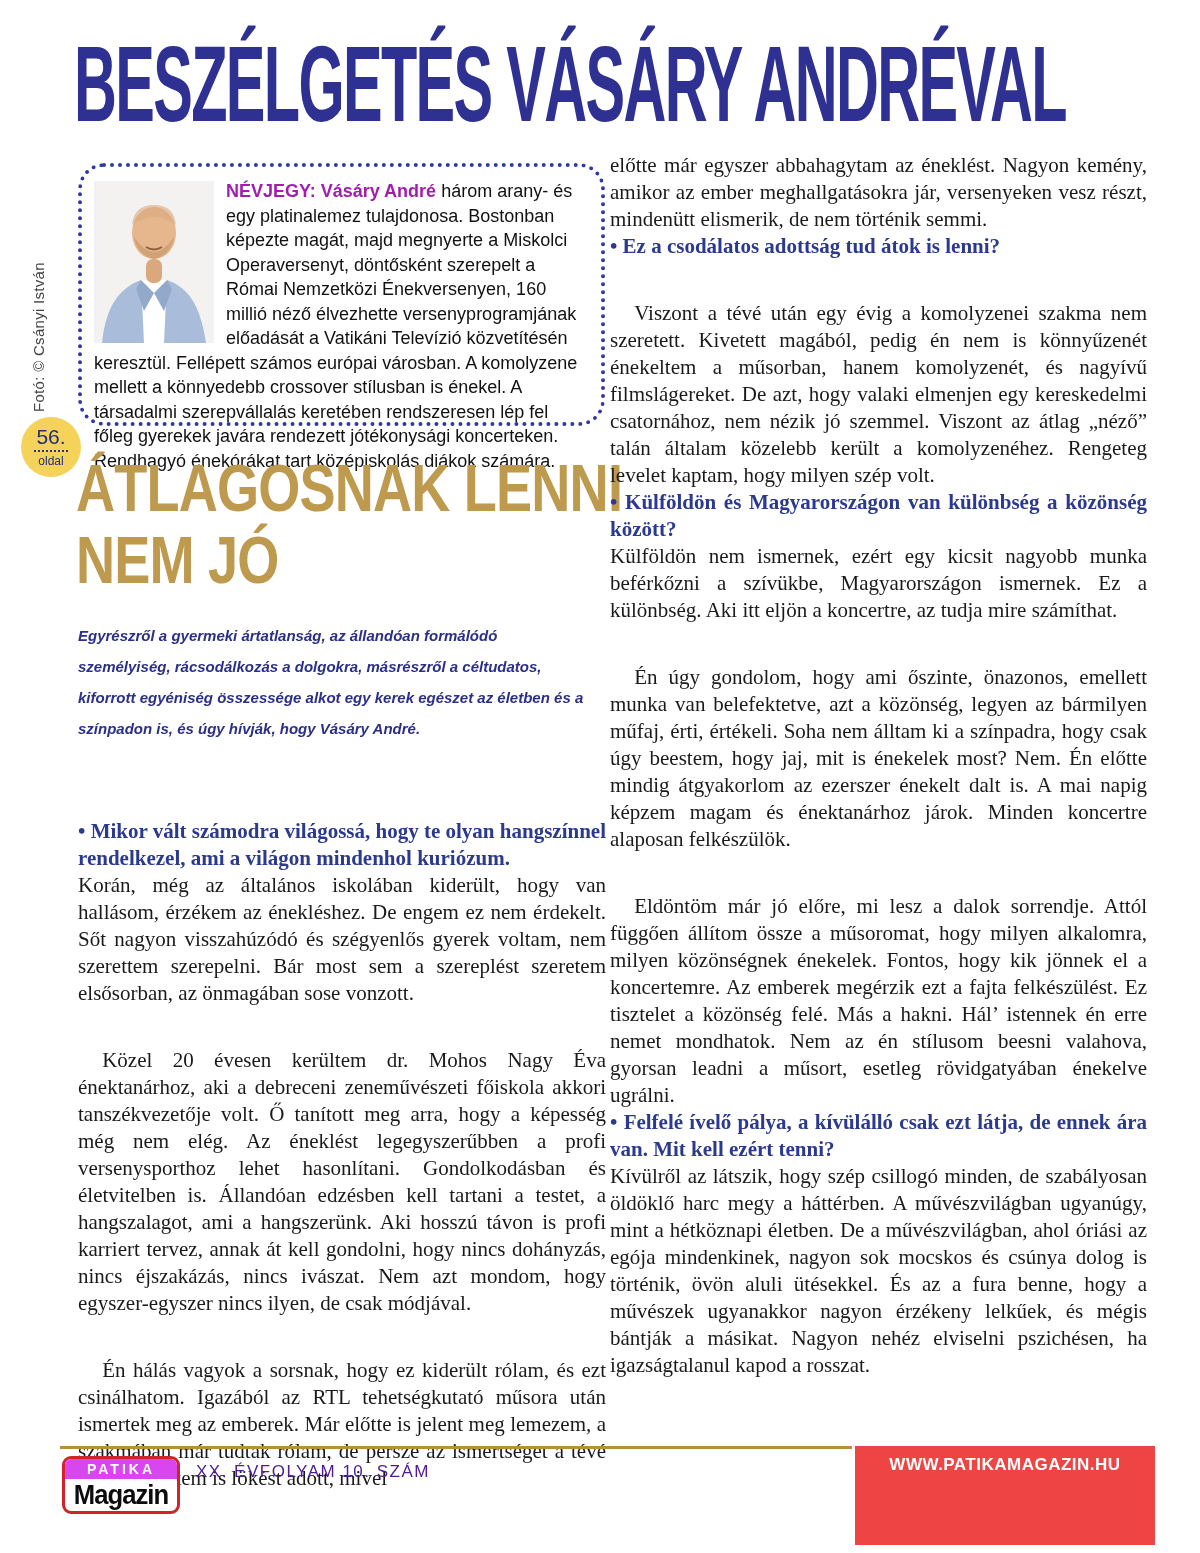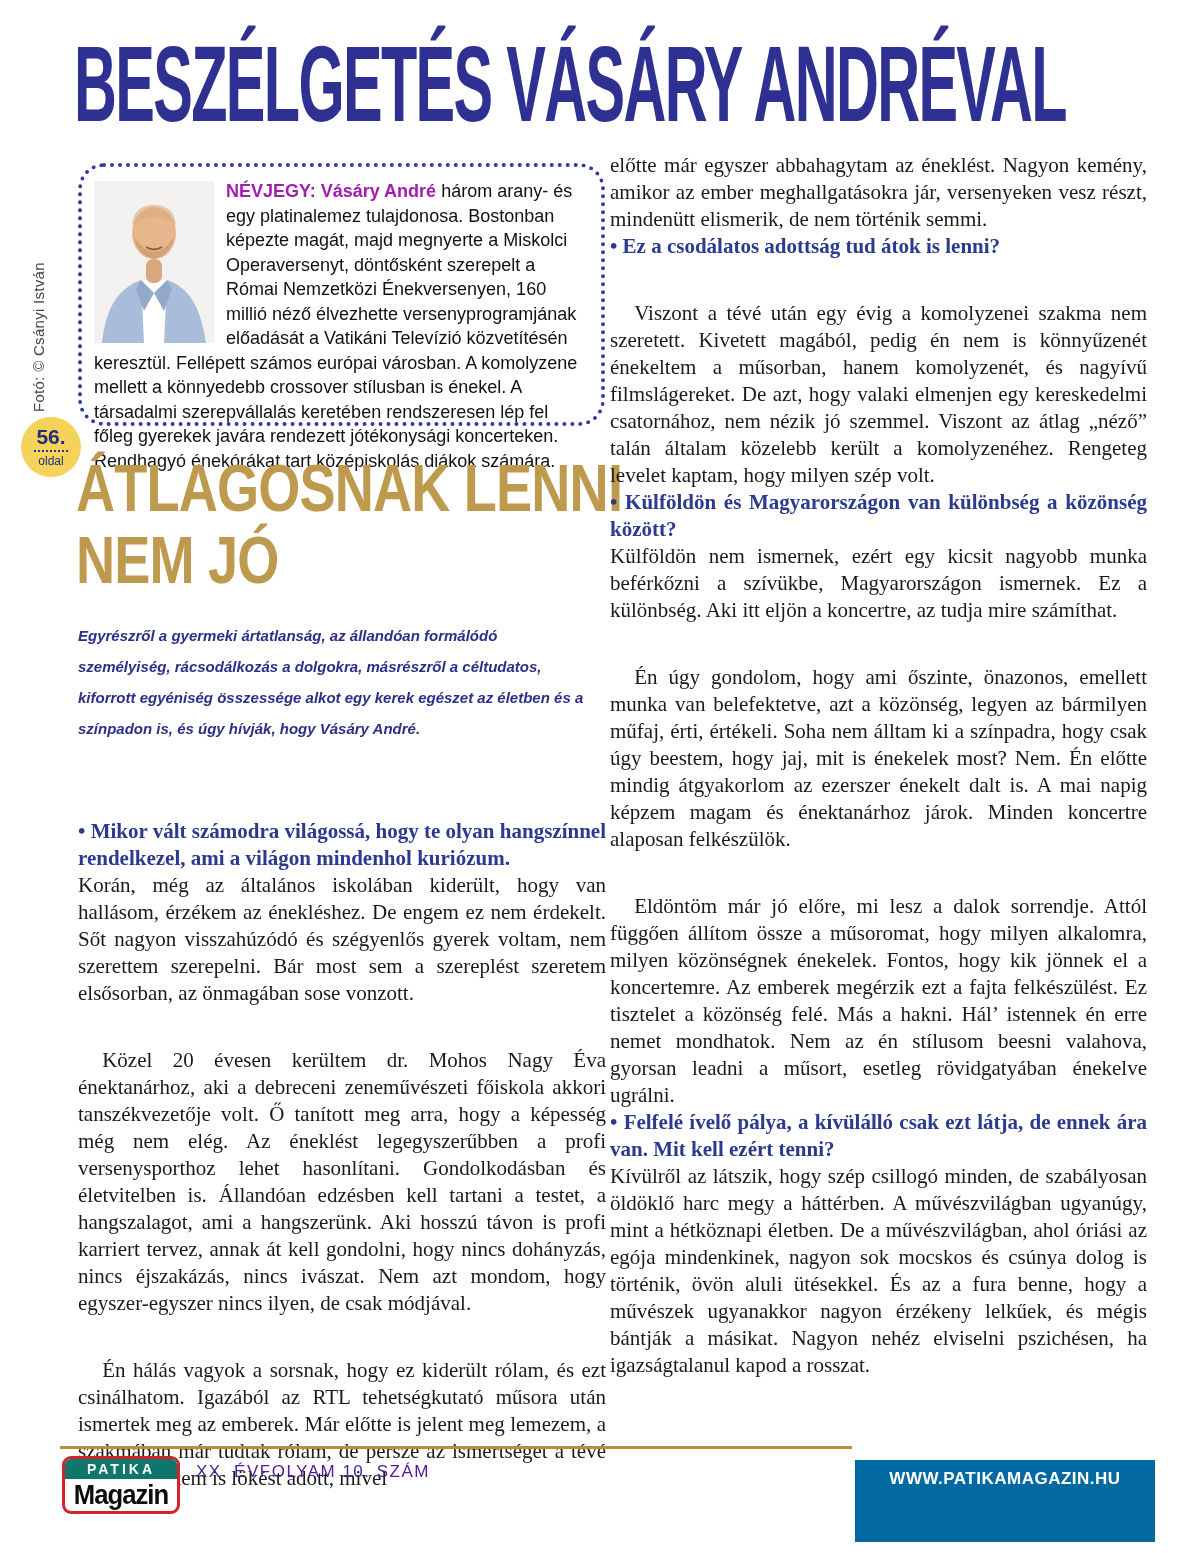--- a/index.html
+++ b/index.html
@@ -14,21 +14,21 @@
 
   
   .photo-credit{position:absolute;left:30px;top:412px;
     font-family:"Liberation Sans",sans-serif;font-size:15px;color:#444;
     transform:rotate(-90deg);transform-origin:0 0;white-space:nowrap;letter-spacing:0.3px;}
 
   
   .page-badge{position:absolute;left:21px;top:417px;width:60px;height:60px;border-radius:50%;
     background:#F5D35B;display:flex;flex-direction:column;align-items:center;justify-content:center;
     font-family:"Liberation Sans",sans-serif;color:#203078;}
-  .page-badge .num{font-size:21px;font-weight:bold;line-height:22px;}
+  .page-badge .num{font-size:21px;font-weight:normal;line-height:22px;}
   .page-badge .sep{width:34px;border-top:2px dotted #2c3480;margin:2px 0;}
   .page-badge .lbl{font-size:12px;line-height:15px;}
 
   
   .bio-box{position:absolute;left:78px;top:163px;width:527px;height:263px;box-sizing:border-box;
     border:4px dotted #2F3AA0;border-radius:26px;padding:12px 13px 10px 12px;
     font-family:"Liberation Sans",sans-serif;font-size:18px;line-height:24.5px;color:#111;}
   .bio-photo{float:left;width:120px;height:162px;margin:2px 12px 4px 0;background:#f4f3f1;}
   .bio-photo svg{display:block;width:100%;height:100%;}
   .bio-label,.bio-name{color:#a21caf;font-weight:bold;}
@@ -52,27 +52,27 @@
   .col p.question{font-weight:bold;color:#2B3A8F;}
   .col .bullet{color:#2B3A8F;font-weight:bold;}
   .col-left{left:78px;top:818px;width:528px;height:622px;}
   .col-right{left:610px;top:152px;width:537px;height:1290px;}
 
   
   .footer-rule{position:absolute;left:60px;top:1446px;width:792px;height:3px;background:#B98F3E;}
   .logo{position:absolute;left:62px;top:1456px;width:118px;height:58px;box-sizing:border-box;
     border:3px solid #D2232A;border-radius:9px;background:#fff;overflow:hidden;
     font-family:"Liberation Sans",sans-serif;display:flex;flex-direction:column;}
-  .logo-top{background:#0f766e;color:#fff;font-weight:bold;font-size:14px;line-height:20px;
+  .logo-top{background:#d946ef;color:#fff;font-weight:bold;font-size:14px;line-height:20px;
     text-align:center;letter-spacing:3px;}
   .logo-bottom{color:#0c0c0c;font-weight:bold;font-size:27px;line-height:32px;text-align:center;
     letter-spacing:-1px;transform:scaleX(0.95);transform-origin:50% 0;}
   .issue{position:absolute;left:196px;top:1462px;
     font-family:"Liberation Sans",sans-serif;font-size:17px;letter-spacing:1.5px;color:#4c1d95;}
-  .gold-block{position:absolute;left:855px;top:1446px;width:300px;height:82px;background:#0369a1;margin-top:14px;}
+  .gold-block{position:absolute;left:855px;top:1446px;width:300px;height:99px;background:#ef4444;}
   .website{margin:9px 0 0 0;text-align:center;font-family:"Liberation Sans",sans-serif;
     font-weight:bold;font-size:17px;letter-spacing:0.5px;color:#ffffff;}
 </style>
 </head>
 <body>
 
 <div class="page">
 
   <h1 class="page-title">BESZÉLGETÉS VÁSÁRY ANDRÉVAL</h1>
 

